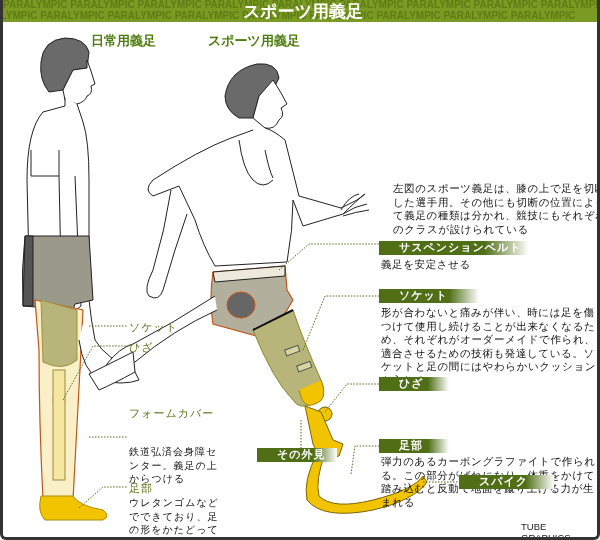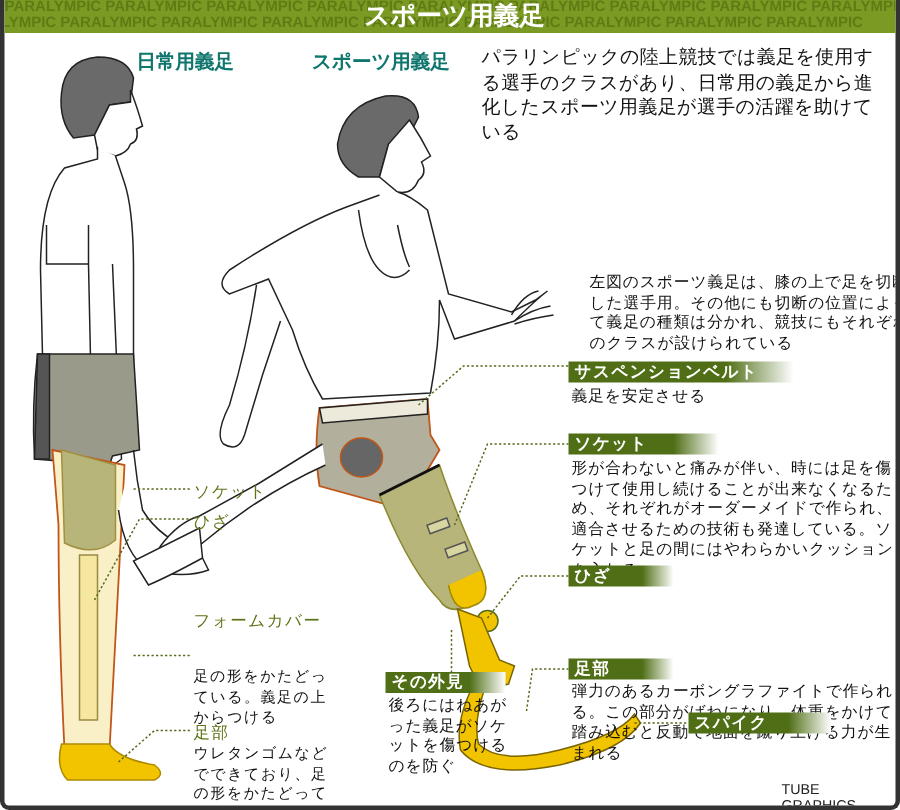--- a/index.html
+++ b/index.html
@@ -3,25 +3,25 @@
 <meta charset="utf-8">
 <style>
   * { box-sizing: border-box; margin: 0; padding: 0; }
   body { width: 600px; height: 540px; background: #fff; font-family: "DejaVu Sans", sans-serif; overflow: hidden; }
   #frame { position: relative; width: 600px; height: 540px; background: #fff; border-left: 3px solid #333; border-right: 3px solid #333; border-bottom: 3px solid #333; border-radius: 0 0 6px 6px; overflow: hidden; }
   #banner { position: absolute; left: 0; top: 0; width: 600px; height: 22px; background: #7a9a24; overflow: hidden; }
   .banner-row { position: absolute; left: 0; white-space: nowrap; font-family: "Liberation Sans", sans-serif; font-size: 10px; font-weight: bold; color: #5f7c14; letter-spacing: 0px; line-height: 10px; }
   .banner-row.r1 { top: 0px; }
   .banner-row.r2 { top: 11px; left: -30px; }
   #banner-title { position: absolute; left: 0; top: 0; width: 600px; text-align: center; font-size: 17px; font-weight: bold; color: #fff; line-height: 22px; }
-  .heading { position: absolute; font-size: 13px; font-weight: bold; color: #0f766e; }
+  .heading { position: absolute; font-size: 13px; font-weight: bold; color: #4d7c0f; }
   .intro { position: absolute; left: 318px; top: 30px; width: 272px; font-size: 12.6px; line-height: 16.5px; color: #111; letter-spacing: 0.3px; }
   .intro2 { position: absolute; left: 318px; top: 80px; width: 272px; font-size: 11.5px; line-height: 16.8px; color: #111; letter-spacing: 0.5px; }
   .note { position: absolute; font-size: 10.5px; line-height: 13.6px; color: #111; letter-spacing: 0.6px; }
-  .bar { position: absolute; height: 14px; background: linear-gradient(to right, #4f6e15 0%, #4f6e15 70%, #fff 100%); color: #fff; font-size: 11px; line-height: 14px; padding-left: 4px; letter-spacing: 1px; font-weight: bold; }
+  .bar { position: absolute; height: 14px; background: linear-gradient(to right, #4f6e15 0%, #4f6e15 70%, #fff 100%); color: #fff; font-size: 11px; line-height: 14px; padding-left: 20px; letter-spacing: 1px; font-weight: bold; }
   .leftlabel { position: absolute; font-size: 11px; color: #5c7316; letter-spacing: 1px; }
   .leftdesc { position: absolute; font-size: 10px; line-height: 13.5px; color: #111; letter-spacing: 1px; }
   .footer-credit { position: absolute; left: 325px; top: 520px; font-size: 10.5px; color: #222; letter-spacing: 0.5px; margin-top: 35px; }
   .footer-brand { position: absolute; left: 518px; top: 521px; font-family: "Liberation Sans", sans-serif; font-size: 9.5px; color: #222; }
   svg.art { position: absolute; left: 0; top: 0; }
 </style>
 </head>
 <body>
 
 <div id="frame">
@@ -104,42 +104,40 @@
       <path d="M322 412 L344 384 L376 384"></path>
       <path d="M348 474 L352 446 L376 446"></path>
       <path d="M298 420 L298 458"></path>
       <path d="M420 482 L456 482"></path>
     </g>
   </svg>
 
   <div class="heading" style="left:88px; top:32px;">日常用義足</div>
   <div class="heading" style="left:205px; top:32px;">スポーツ用義足</div>
 
-  <div class="intro" style="font-size:12.6px;">パラリンピックの陸上競技では義足を使用する選手のクラスがあり、日常用の義足から進化したスポーツ用義足が選手の活躍を助けている</div>
 
   <div class="note" style="left:378px; top:182px; width:216px;margin-left:12px;">左図のスポーツ義足は、膝の上で足を切断した選手用。その他にも切断の位置によって義足の種類は分かれ、競技にもそれぞれのクラスが設けられている</div>
 
   <div class="bar" style="left:376px; top:241px; width:150px;">サスペンションベルト</div>
   <div class="note" style="left:378px; top:258px; width:216px;">義足を安定させる</div>
 
   <div class="bar" style="left:376px; top:289px; width:100px;">ソケット</div>
   <div class="note" style="left:378px; top:306px; width:216px;">形が合わないと痛みが伴い、時には足を傷つけて使用し続けることが出来なくなるため、それぞれがオーダーメイドで作られ、適合させるための技術も発達している。ソケットと足の間にはやわらかいクッションを入れる</div>
 
   <div class="bar" style="left:376px; top:377px; width:70px;">ひざ</div>
 
   <div class="bar" style="left:376px; top:439px; width:70px;">足部</div>
   <div class="note" style="left:378px; top:455px; width:222px;">弾力のあるカーボングラファイトで作られる。この部分がばねになり、体重をかけて踏み込むと反動で地面を蹴り上げる力が生まれる</div>
 
   <div class="bar" style="left:254px; top:448px; width:80px;">その外見</div>
-  <div class="note" style="left:256px; top:464px; width:80px;">後ろにはねあがった義足がソケットを傷つけるのを防ぐ</div>
 
   <div class="bar" style="left:456px; top:475px; width:95px;">スパイク</div>
 
   <div class="leftlabel" style="left:126px; top:320px;">ソケット</div>
   <div class="leftlabel" style="left:126px; top:340px;">ひざ</div>
   <div class="leftlabel" style="left:126px; top:406px;">フォームカバー</div>
-  <div class="leftdesc" style="left:126px; top:445px; width:90px;">足の形をかたどっている。義足の上からつける</div>
+  <div class="leftdesc" style="left:126px; top:445px; width:90px;">鉄道弘済会身障センター。義足の上からつける</div>
   <div class="leftlabel" style="left:126px; top:481px;">足部</div>
   <div class="leftdesc" style="left:126px; top:496px; width:90px;">ウレタンゴムなどでできており、足の形をかたどっている</div>
 
   <div class="footer-credit">協力：（財）鉄道弘済会身障センター</div>
   <div class="footer-brand">TUBE GRAPHICS</div>
 </div>
 
 </body></html>

